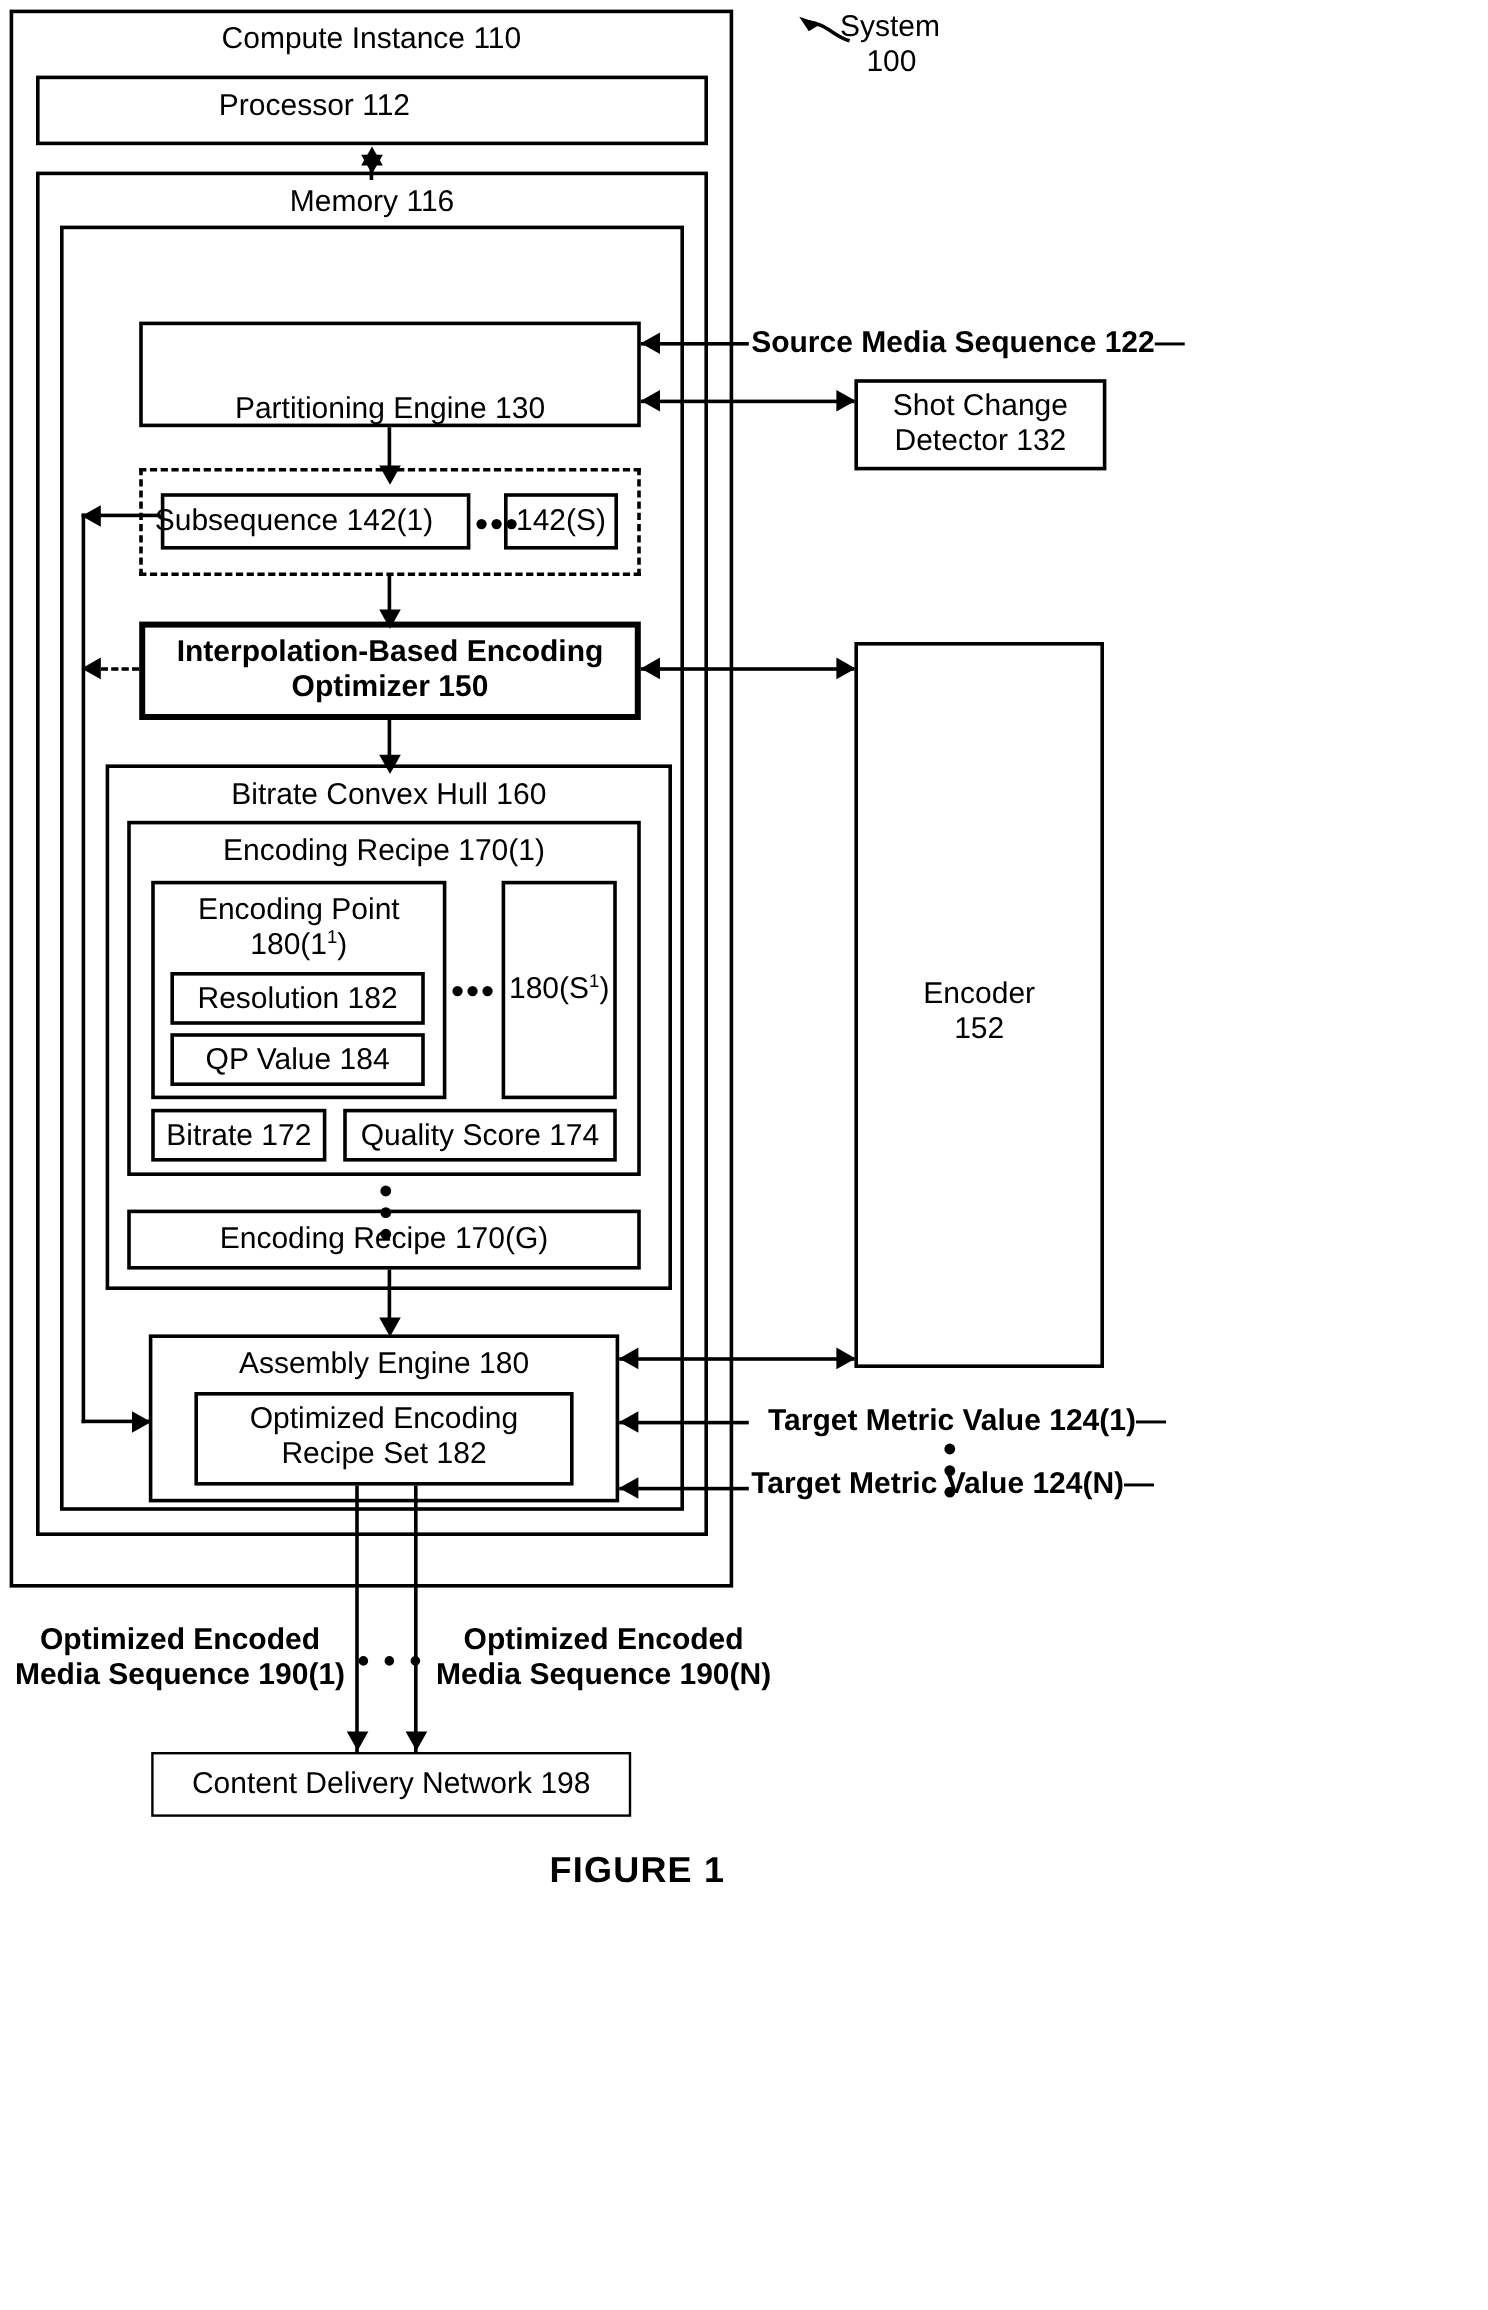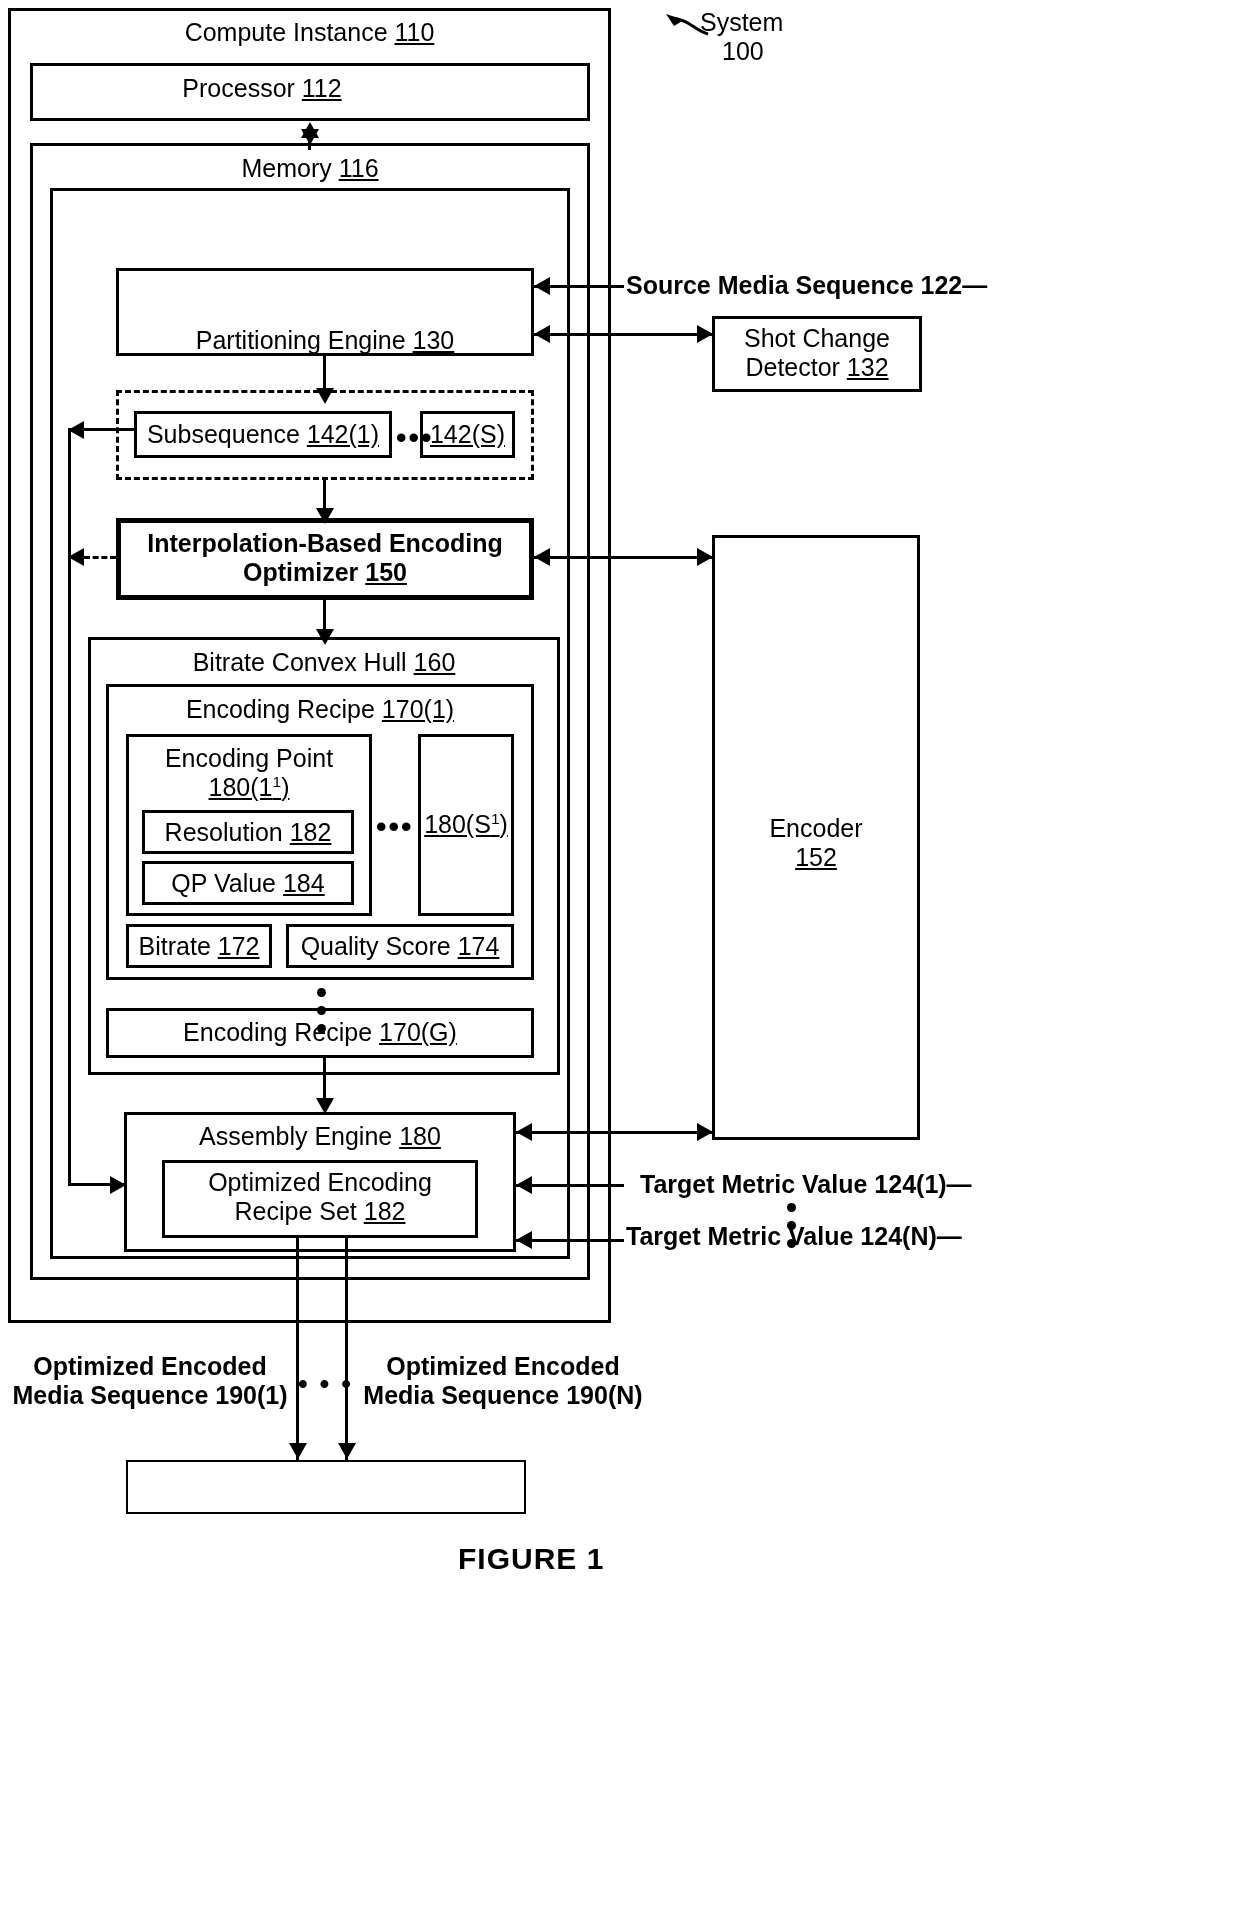--- a/index.html
+++ b/index.html
@@ -30,21 +30,21 @@
   .box.dashed { border-style: dashed; border-width: 3px; }
   .lbl {
     position: absolute;
     box-sizing: border-box;
     text-align: center;
     line-height: 1.16;
     white-space: nowrap;
     font-size: 25px;
   }
   .lbl.wrap { white-space: normal; }
-  .u { text-decoration: underline; text-underline-offset: 2px; }
+  .u { text-underline-offset: 2px; }
   .bold { font-weight: bold; }
   sup { font-size: 0.62em; vertical-align: super; line-height: 0; }
 
   
   .hline, .vline {
     position: absolute;
     background: #000;
   }
   .hline { height: 3px; }
   .vline { width: 3px; }
@@ -120,21 +120,21 @@
   <div class="box" style="left:116px; top:268px; width:418px; height:88px;"></div>
   <div class="lbl" style="left:116px; top:298px; width:418px;margin-top:28px;">
     <span>Partitioning Engine </span><span class="u">130</span>
   </div>
 
   <div class="vline" style="left:323px; top:356px; height:39px;"></div>
   <div class="arrow down" style="left:316px; top:388px;"></div>
 
   <div class="box dashed" style="left:116px; top:390px; width:418px; height:90px;"></div>
   <div class="box" style="left:134px; top:411px; width:258px; height:47px;"></div>
-  <div class="lbl" style="left:134px; top:420px; width:258px;">
+  <div class="lbl" style="left:116px; top:420px; width:258px;">
     <span>Subsequence </span><span class="u">142(1)</span>
   </div>
   <div class="hdots" style="left:396px; top:423px;">•••</div>
   <div class="box" style="left:420px; top:411px; width:95px; height:47px;"></div>
   <div class="lbl u" style="left:420px; top:420px; width:95px;">142(S)</div>
 
   <div class="vline" style="left:323px; top:480px; height:36px;"></div>
   <div class="arrow down" style="left:316px; top:508px;"></div>
 
   <div class="hline" style="left:68px; top:428px; width:66px;"></div>
@@ -278,20 +278,23 @@
     <span>Optimized Encoded</span><br>
     <span>Media Sequence 190(1)</span>
   </div>
   <div class="hdots" style="left:298px; top:1370px; font-size:28px;">• • •</div>
   <div class="lbl wrap bold" style="left:358px; top:1352px; width:290px; text-align:center;">
     <span>Optimized Encoded</span><br>
     <span>Media Sequence 190(N)</span>
   </div>
 
   <div class="box thin" style="left:126px; top:1460px; width:400px; height:54px;"></div>
+  <div class="lbl" style="left:126px; top:1472px; width:400px;">
+    <span>Content Delivery Network </span><span class="u">198</span>
+  </div>
 
   <svg class="sysarrow" width="80" height="50" style="left:660px; top:8px;" viewBox="0 0 80 50">
     <path d="M 12 10 C 30 12, 34 22, 48 26" stroke="#000" stroke-width="3" fill="none"></path>
     <polygon points="6,6 24,12 14,18" fill="#000"></polygon>
   </svg>
   <div class="lbl" style="left:700px; top:8px; width:160px; text-align:left;">
     <span>System</span><br>
     <span style="display:inline-block; margin-left:22px;">100</span>
   </div>
 

